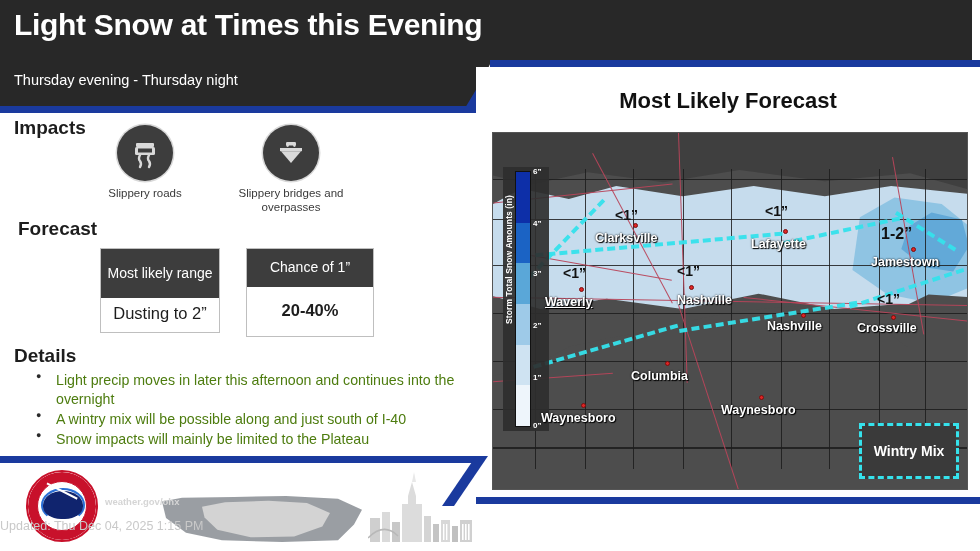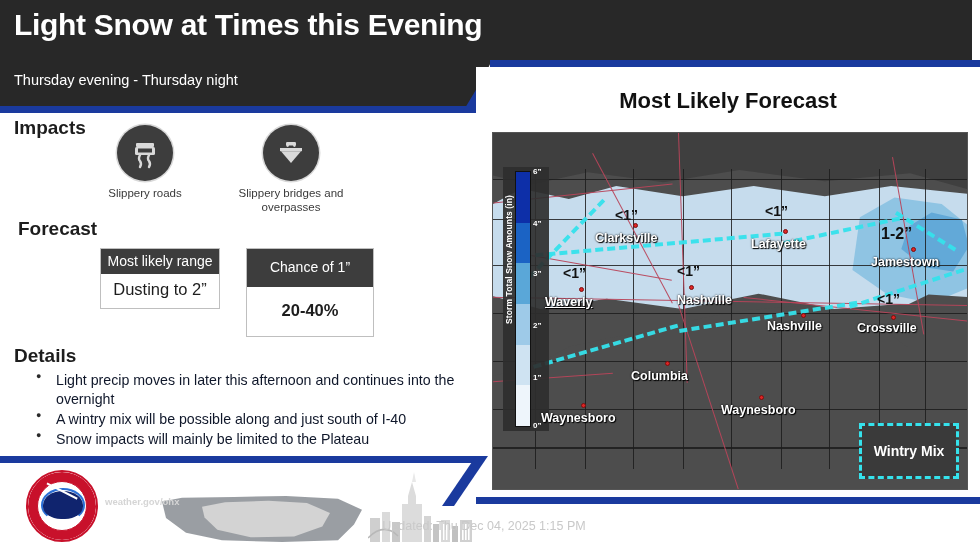--- a/index.html
+++ b/index.html
@@ -58,37 +58,37 @@
   .impact-label {
     margin-top:6px; font-size:11.5px; color:#3a3a3a; line-height:1.18;
   }
   #impact-roads   { left:105px; top:12px; width:80px; }
   #impact-bridges { left:235px; top:12px; width:112px; }
 
   
   .fbox { position:absolute; border:1px solid #bfbfbf; background:#ffffff; }
   .fbox-head {
     background:#3d3d3d; color:#ffffff; text-align:center;
-    font-size:14px; line-height:1.18; padding:4px 4px;
+    font-size:14px; line-height:1.18; padding:16px 4px;
   }
   .fbox-body {
     color:#1d1d1d; text-align:center; font-size:16.5px;
     line-height:1.2; padding:8px 4px 10px;
   }
   #fbox-range  { left:100px; top:135px; width:120px; }
   #fbox-chance { left:246px; top:135px; width:128px; }
   #fbox-chance .fbox-head { padding:10px 4px 11px; }
   #fbox-chance .fbox-body { padding:14px 4px 16px; font-weight:bold; }
   #fbox-range  .fbox-body { padding:6px 4px 9px; }
 
   
   .details-list { position:absolute; left:34px; top:258px; width:440px; }
   .details-list li {
     list-style:none; position:relative; padding-left:22px;
-    font-size:14.2px; color:#0f172a; line-height:1.33; margin-bottom:1px;
+    font-size:14.2px; color:#4d7c0f; line-height:1.33; margin-bottom:1px;
   }
   .details-list li:before {
     content:"\25CF"; position:absolute; left:2px; top:0px; font-size:9px; color:#2a2a2a;
   }
 
   
   .footer-rule {
     position:absolute; left:0; top:456px; width:476px; height:7px; background:#1a3a9e;
   }
   .footer-bar {
@@ -137,21 +137,21 @@
   .tn-shape-inner {
     position:absolute; left:202px; top:500px; width:128px; height:38px;
     background:#d3d3d3;
     clip-path: polygon(0 18%, 18% 6%, 52% 2%, 82% 8%, 100% 34%, 94% 70%,
                        72% 96%, 38% 98%, 12% 78%, 2% 46%);
   }
   .skyline {
     position:absolute; left:368px; top:470px; width:106px; height:72px;
   }
   .updated {
-    position:absolute; left:0; top:519px; width:968px; text-align:center;
+    position:absolute; left:0; top:519px; width:968px; text-align:left;
     font-size:12.5px; color:#c9c9c9;
   }
 
   
   .right-panel {
     position:absolute; left:476px; top:67px; width:504px; height:430px;
     background:#ffffff;
   }
   .map-title {
     position:absolute; left:476px; top:88px; width:504px; text-align:center;

